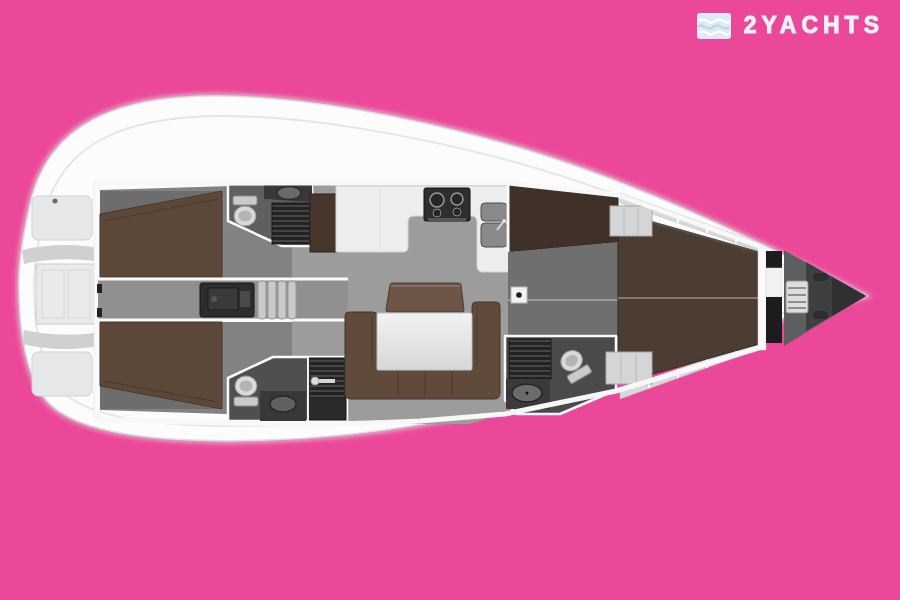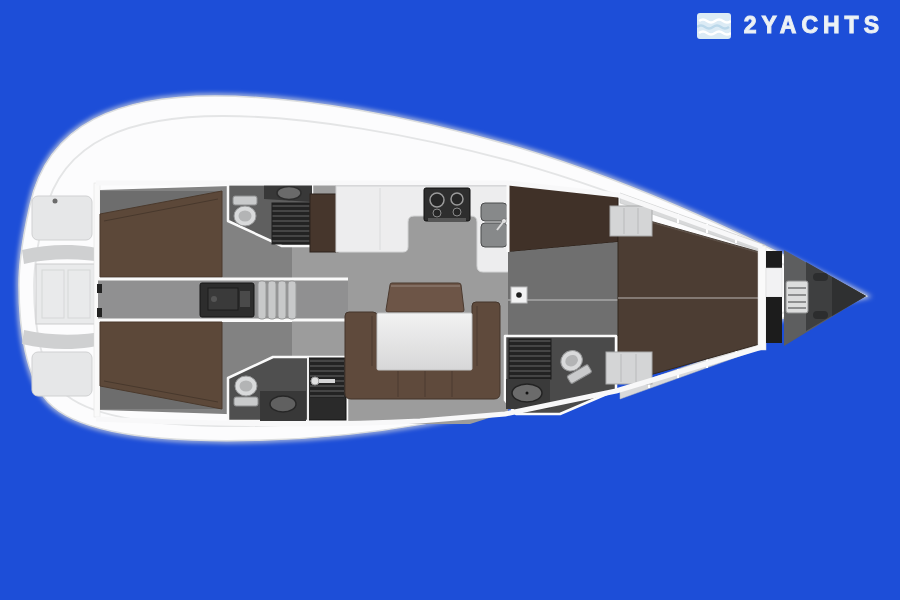--- a/index.html
+++ b/index.html
@@ -1,17 +1,17 @@
 <!DOCTYPE html>
 <html><head>
 <meta charset="utf-8">
 <style>
   html,body{margin:0;padding:0;background:#ffffff;}
   body{width:900px;height:600px;overflow:hidden;font-family:"Liberation Sans",sans-serif;}
-  .stage{position:relative;width:900px;height:600px;background:#1d4ed8;}
+  .stage{position:relative;width:900px;height:600px;background:#ec4899;}
   svg.plan{position:absolute;left:0;top:0;}
   .watermark{position:absolute;top:12px;right:16px;display:flex;align-items:center;gap:13px;}
   .wicon{display:inline-block;line-height:0;}
   .wtext{font-size:23px;font-weight:bold;letter-spacing:5px;color:#edf2f6;
          -webkit-text-stroke:1px #e7eef3;}
 </style>
 </head>
 <body>
 
 <div class="stage">

